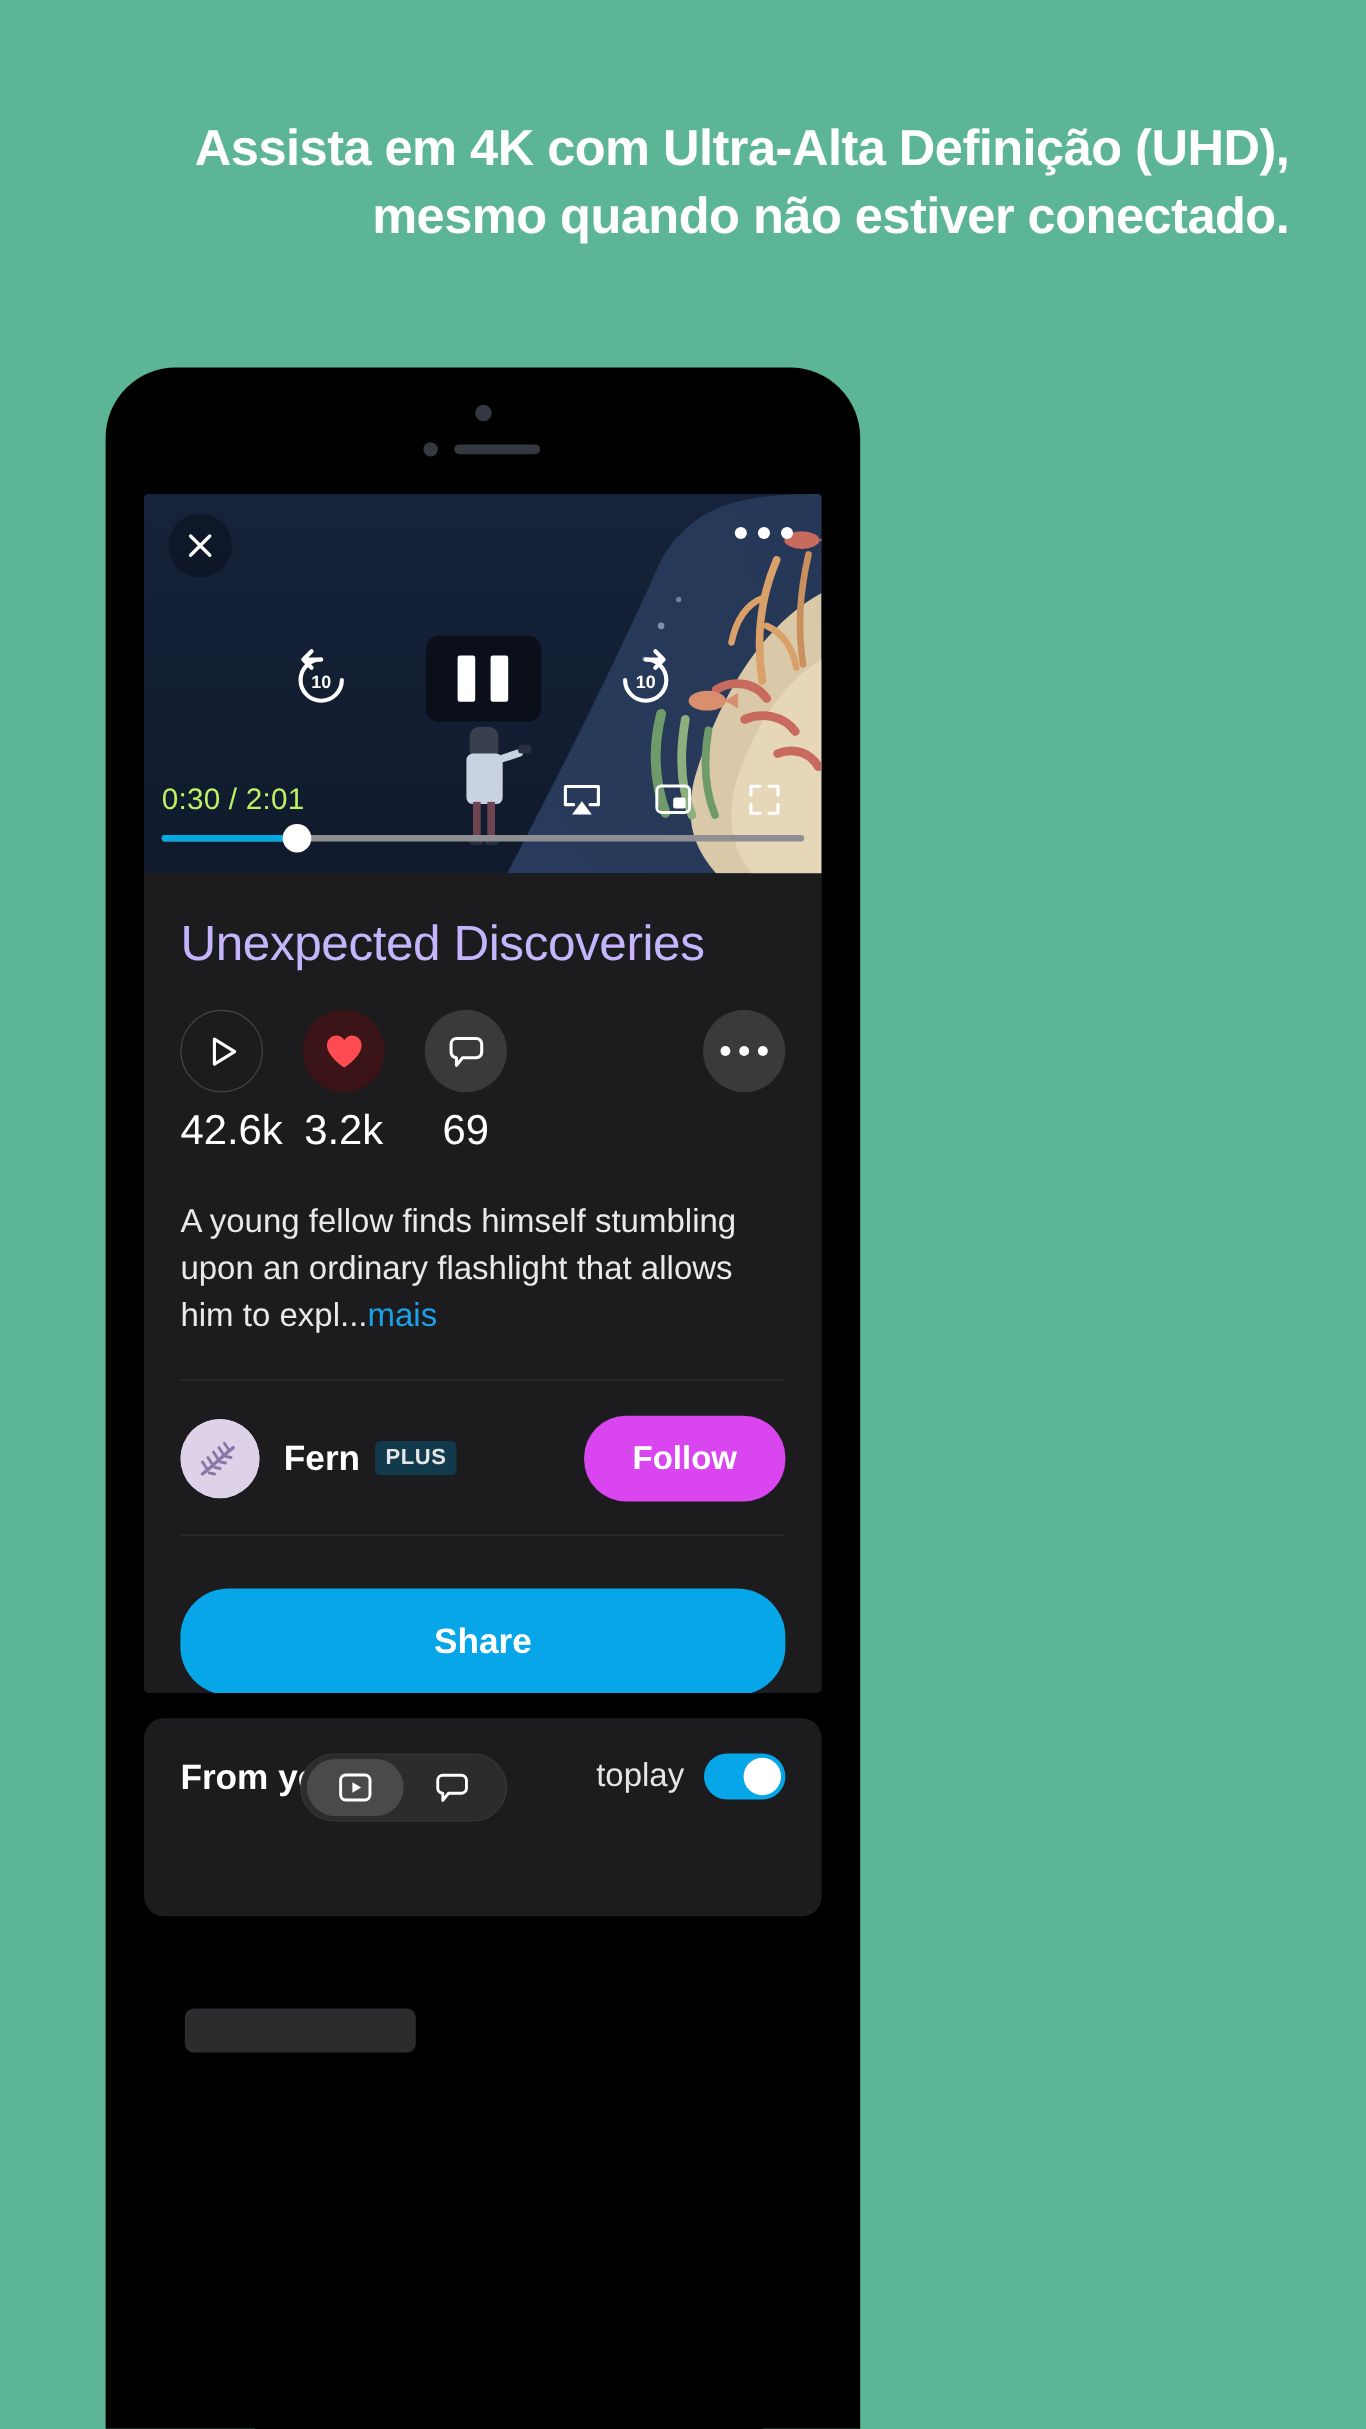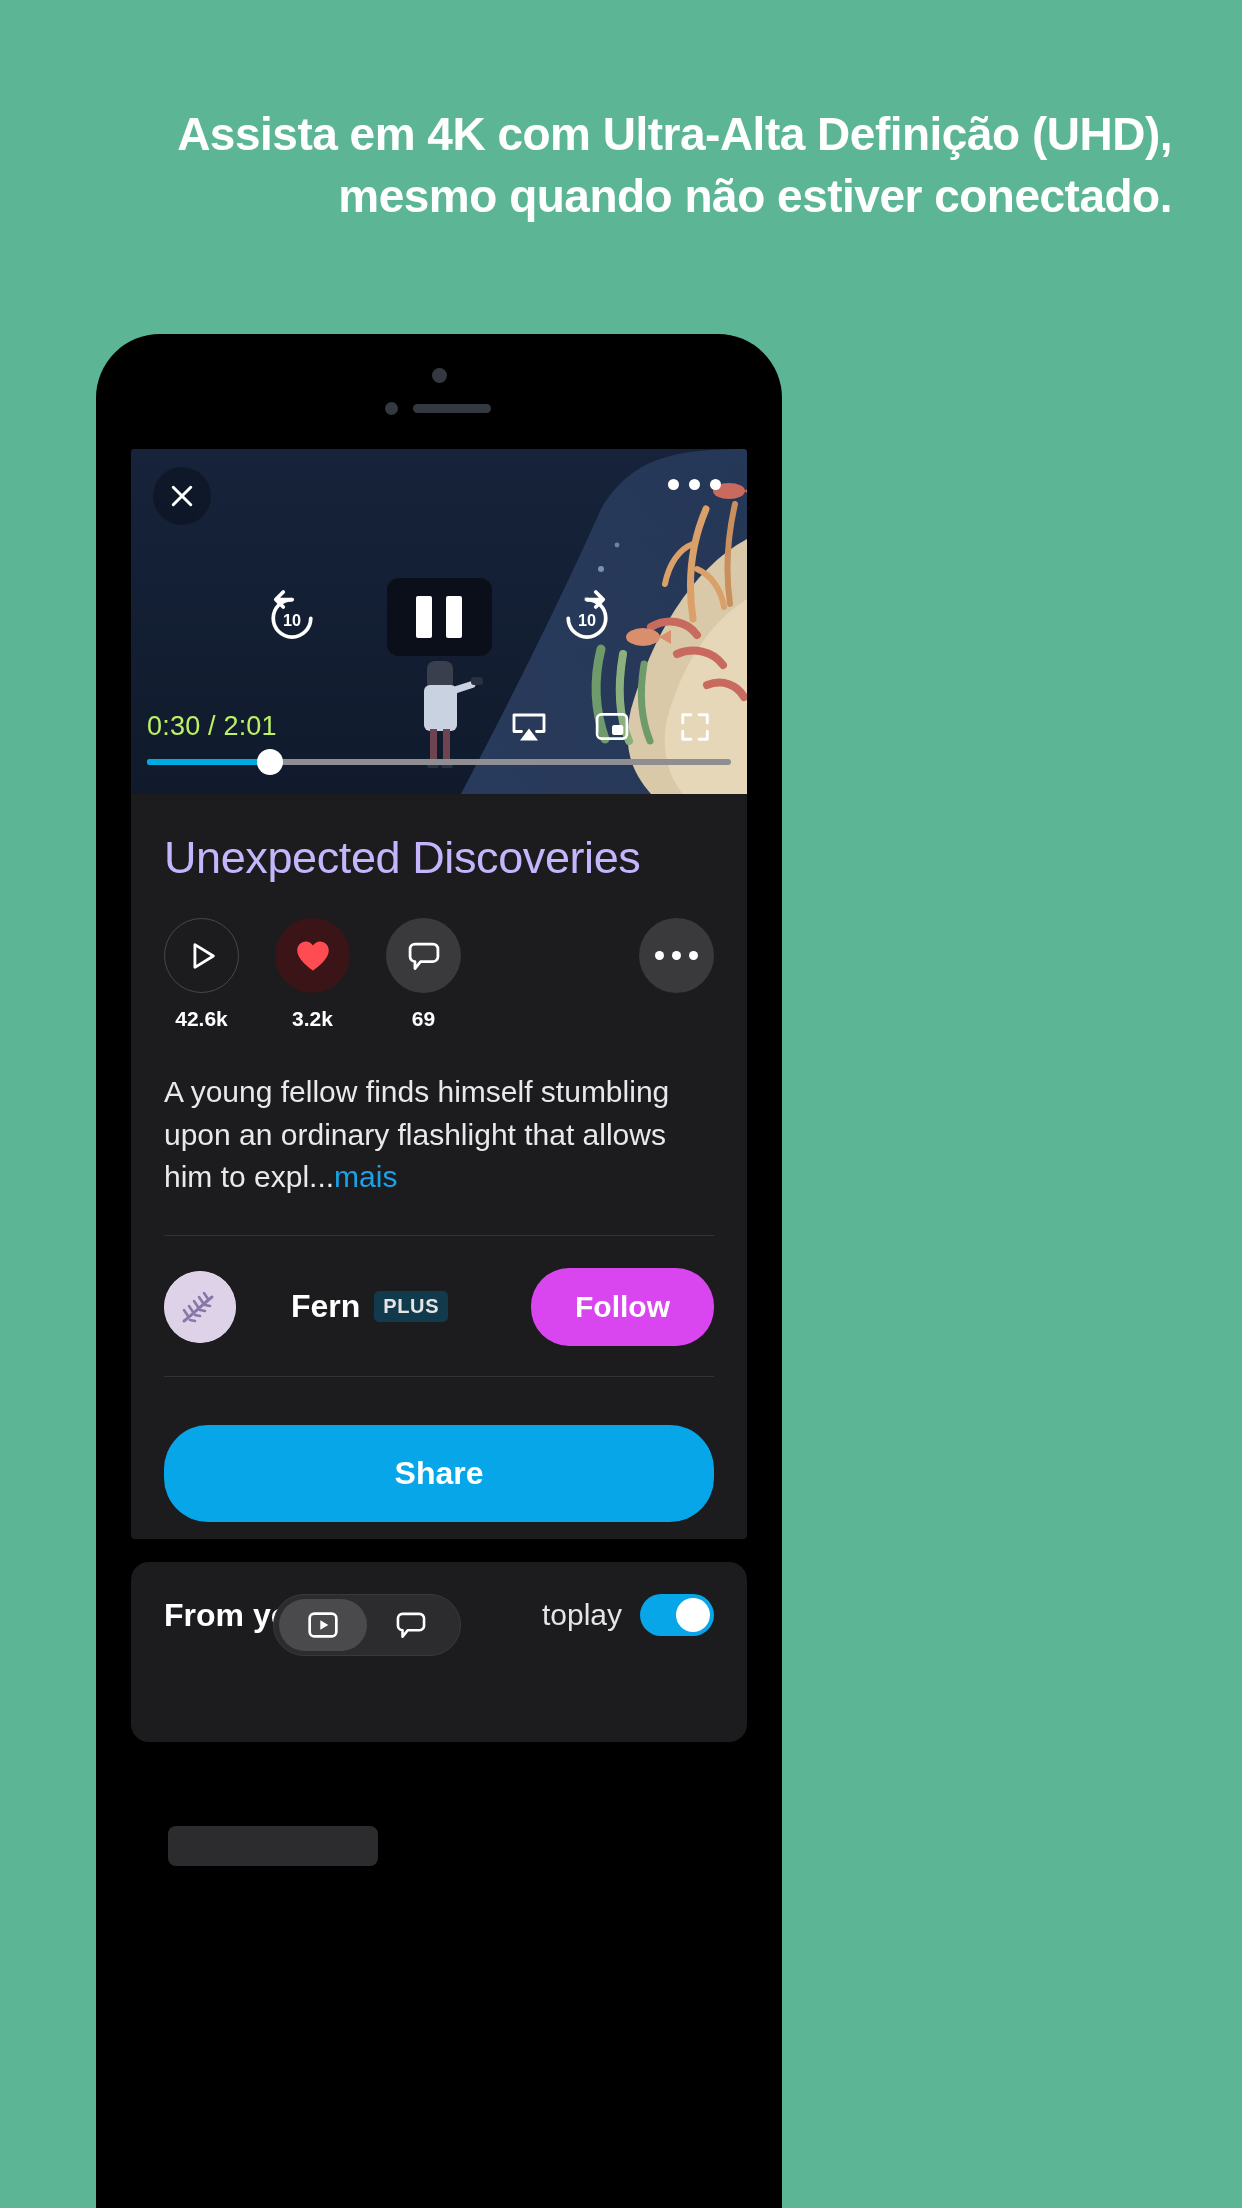--- a/index.html
+++ b/index.html
@@ -140,42 +140,41 @@
   .stat .bubble {
     width:75px; height:75px; border-radius:50%;
     display:flex; align-items:center; justify-content:center;
     margin:0 auto;
   }
   .bubble.plain { background:transparent; border:1.5px solid #48484a; }
   .bubble.liked { background:#3a1416; }
   .bubble.grey  { background:#3a3a3c; }
   .stat .count {
     margin-top:14px; color:#ffffff;
-    font-size:21px; font-weight:700;
+    font-size:38px; font-weight:400;
   }
   .more-bubble {
     position:absolute; right:0; top:0;
     width:75px; height:75px; border-radius:50%;
     background:#3a3a3c;
     display:flex; align-items:center; justify-content:center; gap:8px;
   }
   .more-bubble i { width:9px; height:9px; border-radius:50%; background:#fff; display:block; }
 
   .desc {
     margin-top:40px;
     color:#e9e9ea; font-size:30px; line-height:1.42;
   }
   .desc .more-link { color:#1aa2e8; }
 
   .divider { height:1px; background:#333335; margin:36px 0 0 0; }
 
   .author-row {
     display:flex; align-items:center;
     padding:32px 0 30px 0;
-    gap:33px;
   }
   .avatar {
     width:72px; height:72px; border-radius:50%;
     background:#ded2e8; flex:none; position:relative; overflow:hidden;
   }
   .author-meta { margin-left:22px; }
   .author-name-line { display:flex; align-items:center; gap:14px; }
   .author-name { color:#ffffff; font-size:32px; font-weight:bold; }
   .plus-badge {
     background:#123a4d; color:#e5e5e5;

